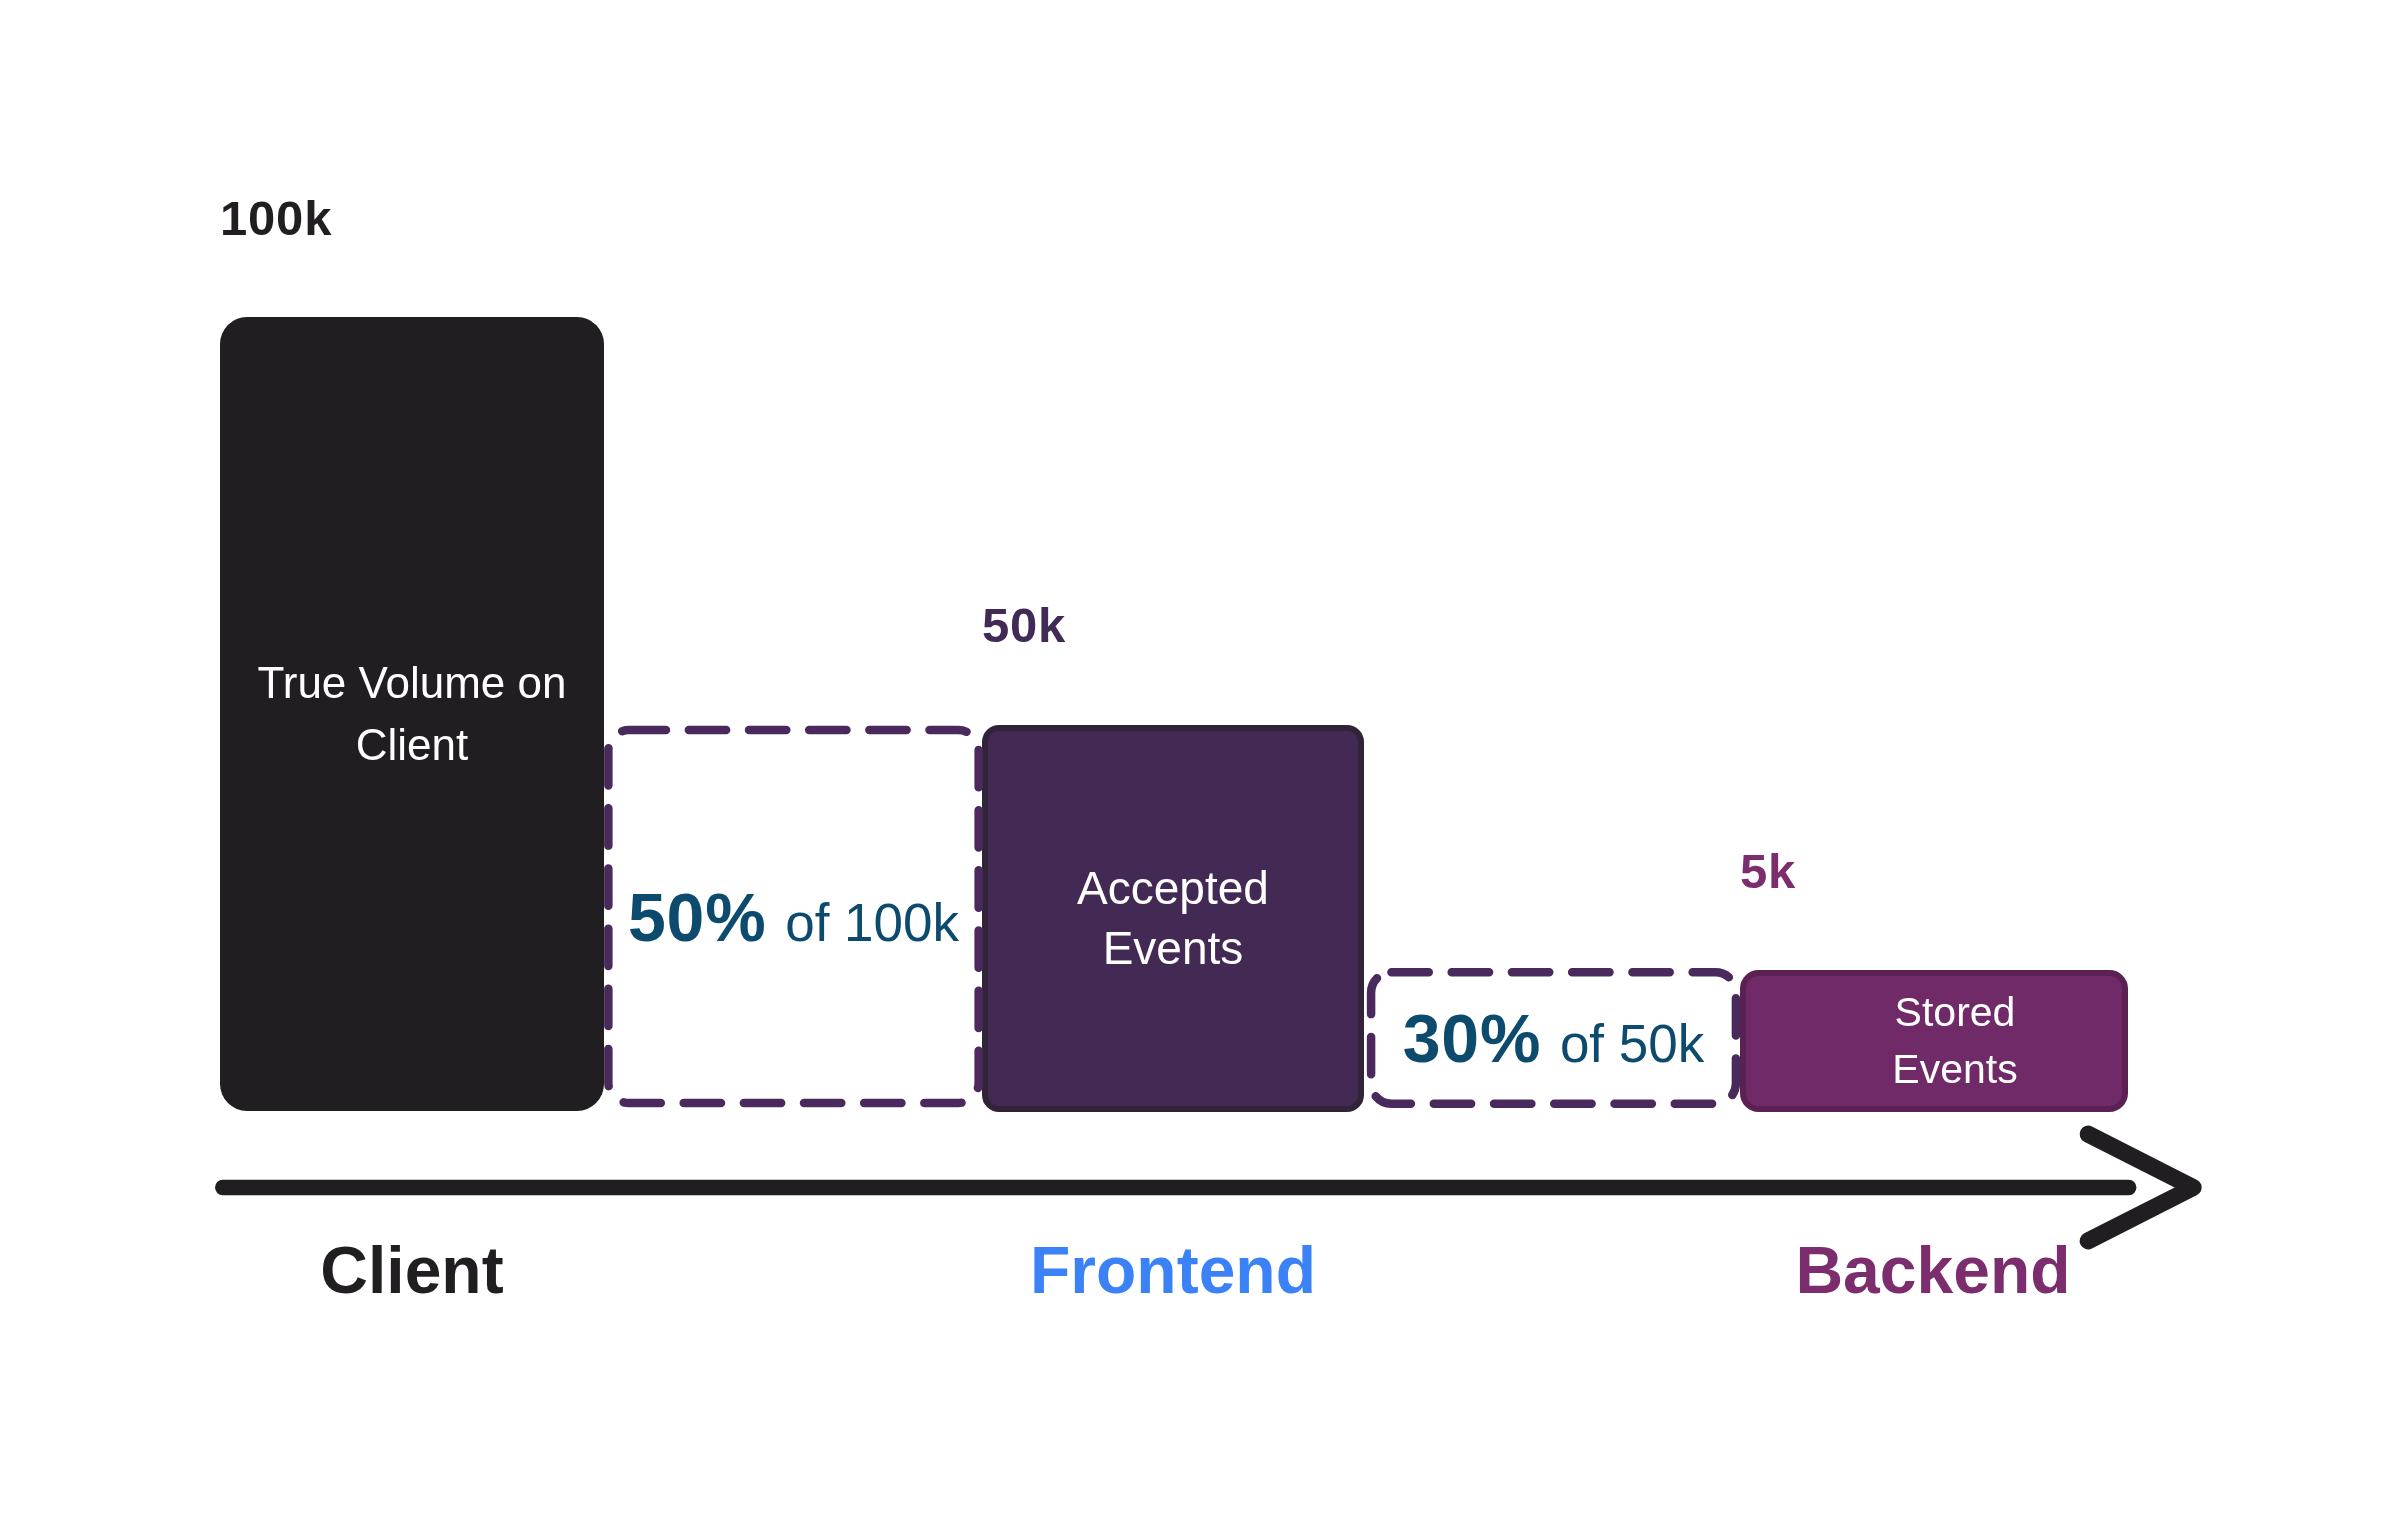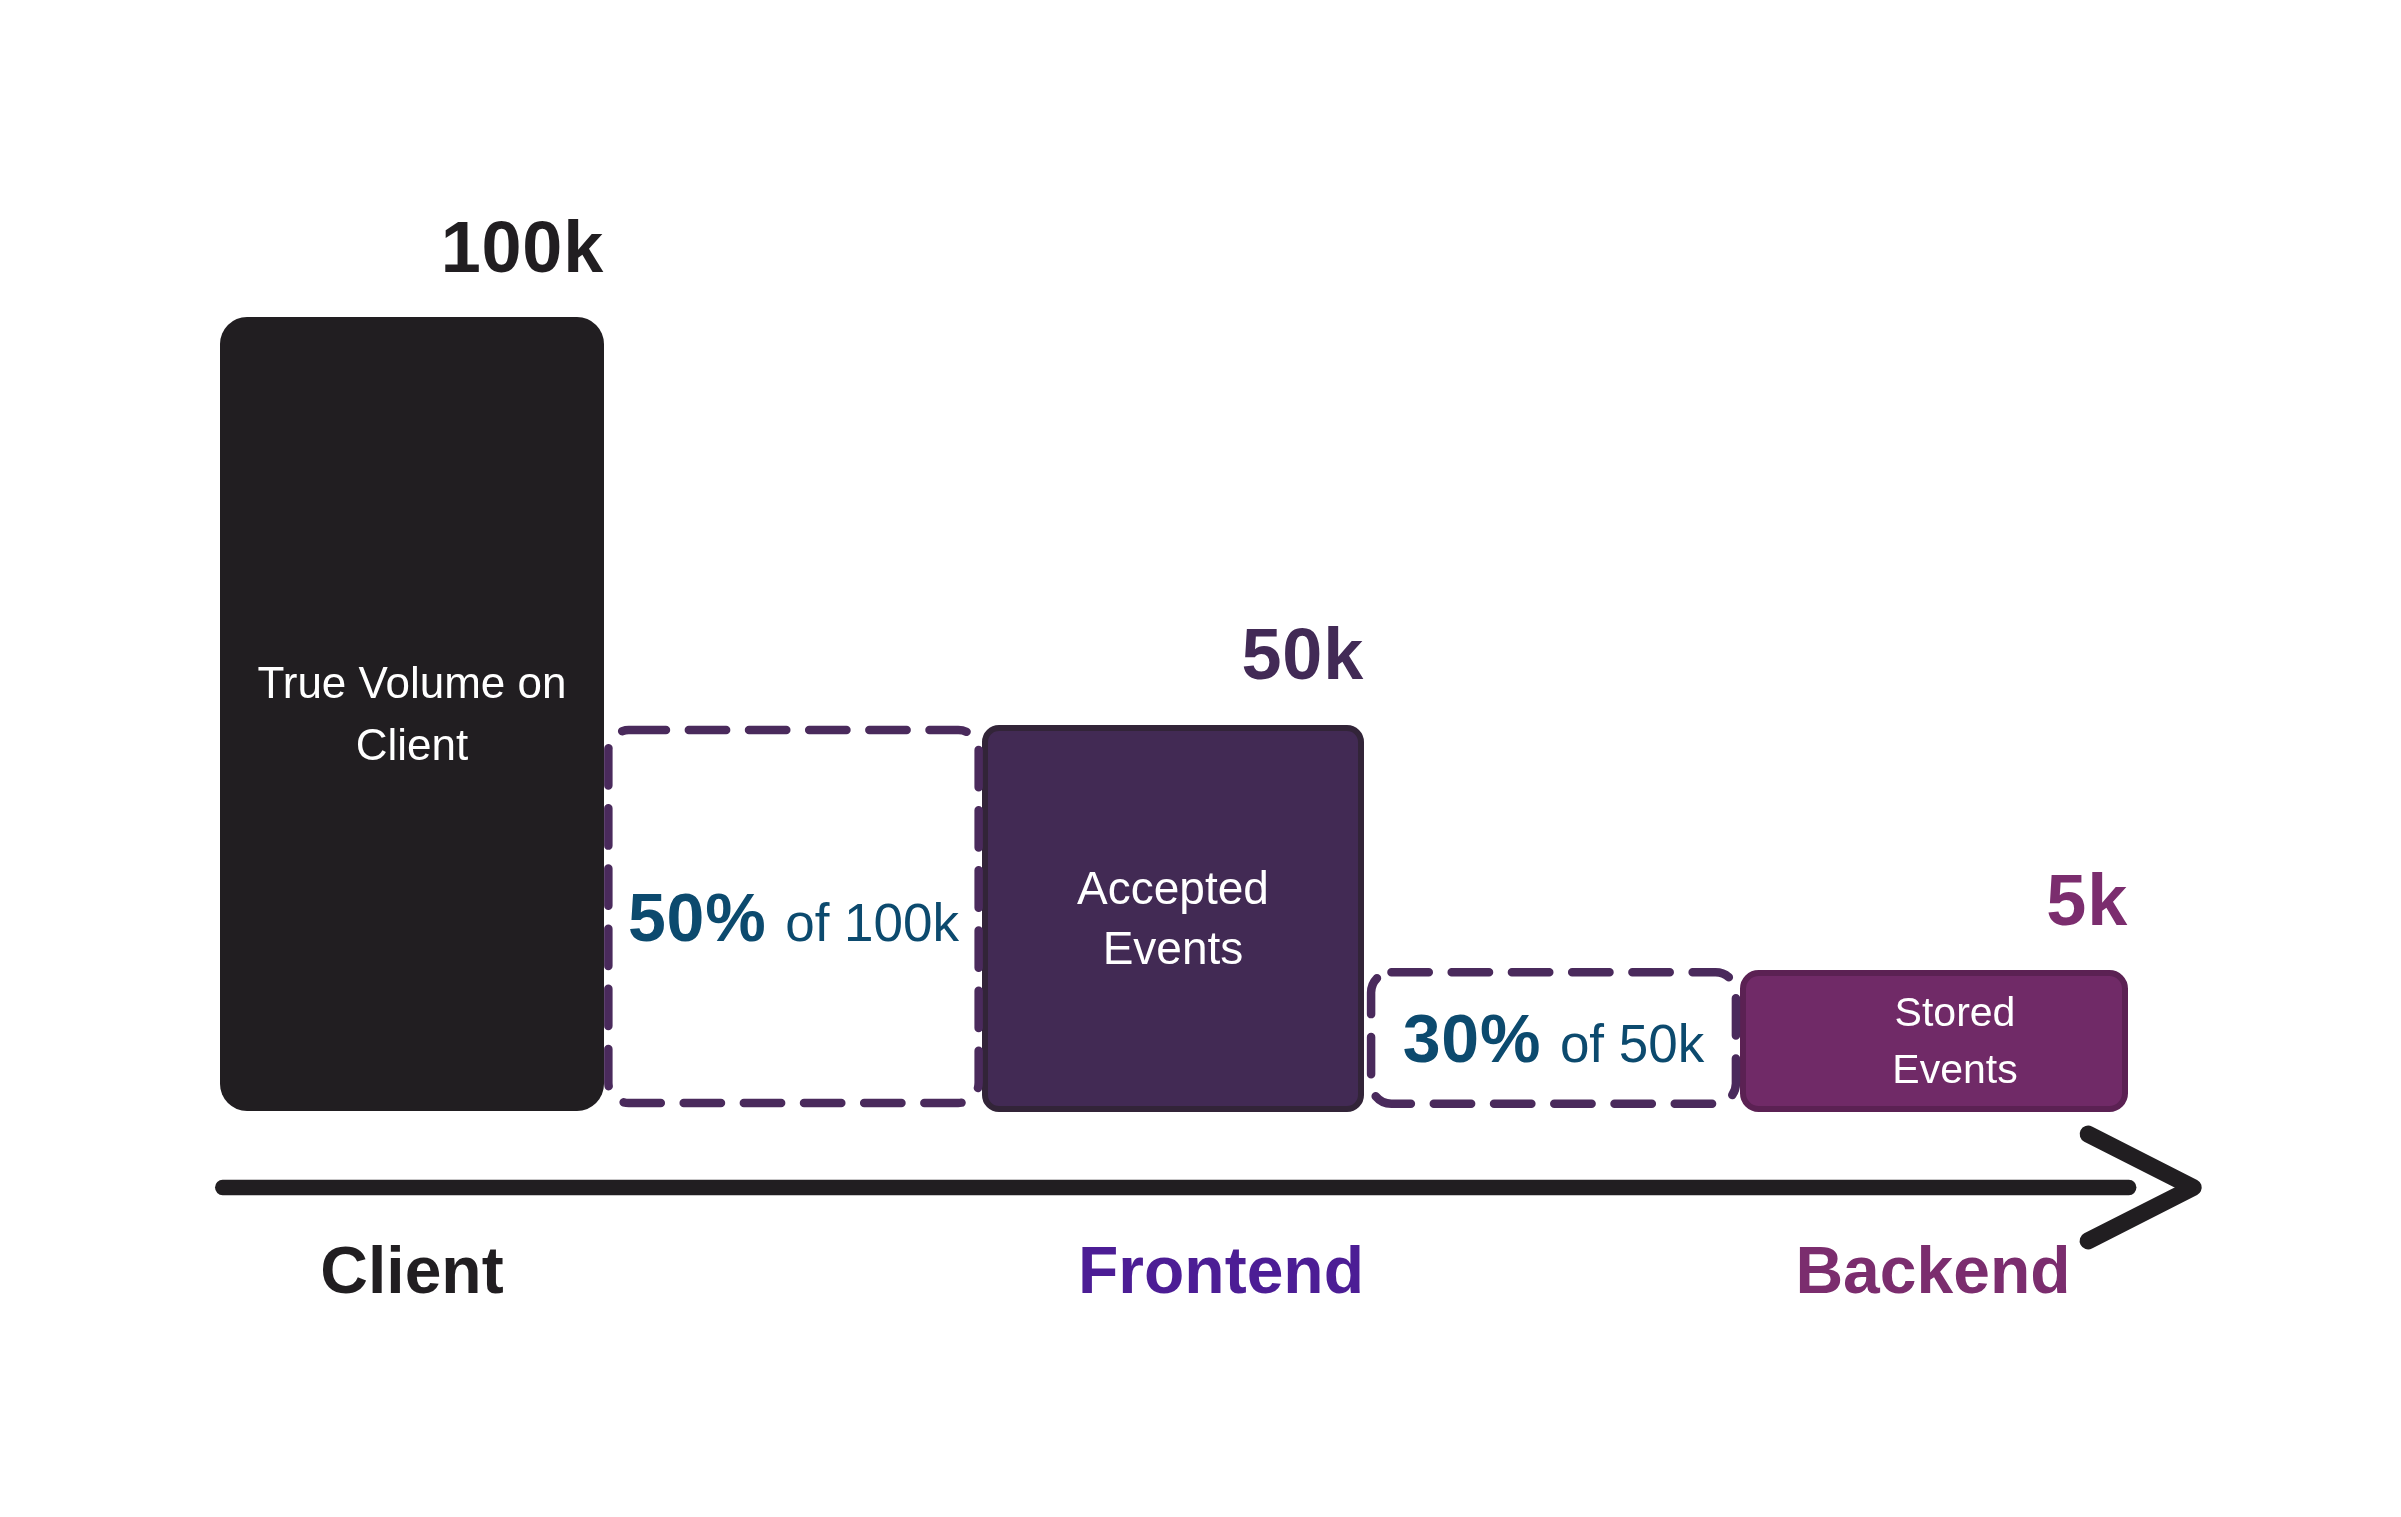--- a/index.html
+++ b/index.html
@@ -12,26 +12,25 @@
     width: 2401px;
     height: 1518px;
     background: #ffffff;
     font-family: "Liberation Sans", sans-serif;
     overflow: hidden;
   }
 
   
   .value-label {
     position: absolute;
-    text-align: right;
-    font-size: 72px;
+    text-align: left;
+    font-size: 49px;
     font-weight: 600;
     line-height: 1.1;
     letter-spacing: 0.8px;
-    margin-top: 16px;
   }
   #val-client   { left: 220px;  top: 192px;  width: 384px; color: #211E21; }
   #val-frontend { left: 982px; top: 599px;  width: 382px; color: #422A56; }
   #val-backend  { left: 1740px; top: 845px;  width: 388px; color: #7B2D6E; }
 
   
   .bar {
     position: absolute;
     box-sizing: border-box;
     display: flex;
@@ -110,21 +109,21 @@
   
   .axis-label {
     position: absolute;
     top: 1231px;
     text-align: center;
     font-size: 66px;
     font-weight: 600;
     line-height: 1.2;
   }
   #axis-client   { left: 220px;  width: 384px; color: #211E21; }
-  #axis-frontend { left: 982px; width: 382px; color: #4c1d95; text-align: right; }
+  #axis-frontend { left: 982px; width: 382px; color: #3b82f6; }
   #axis-backend  { left: 1738px; width: 390px; color: #7B2D6E; }
 </style>
 </head>
 <body>
 
 <div id="canvas">
 
   <div class="value-label" id="val-client">100k</div>
   <div class="value-label" id="val-frontend">50k</div>
   <div class="value-label" id="val-backend">5k</div>

